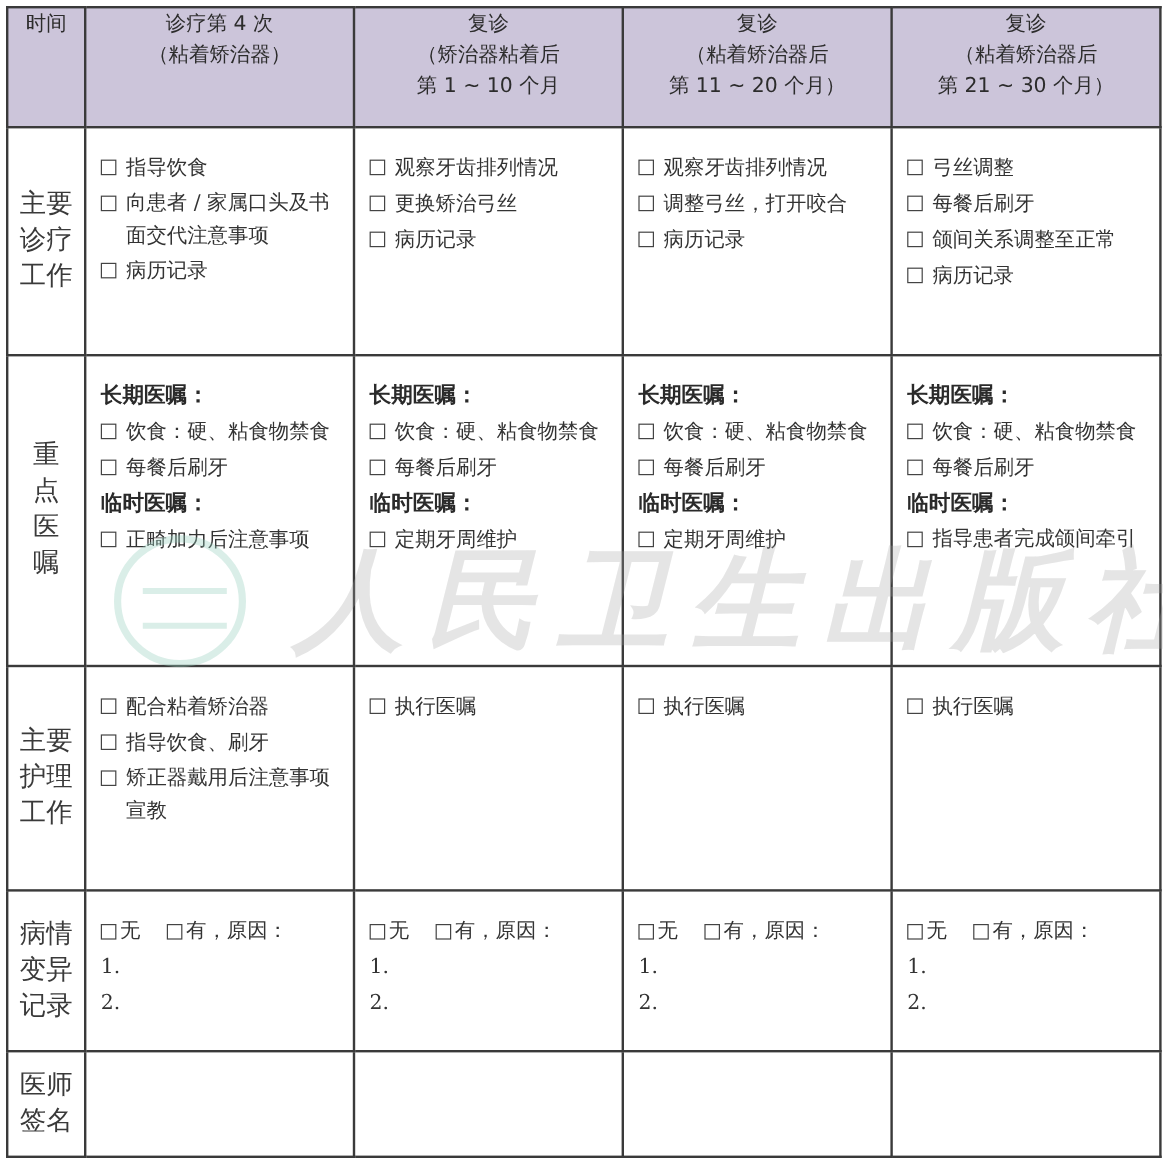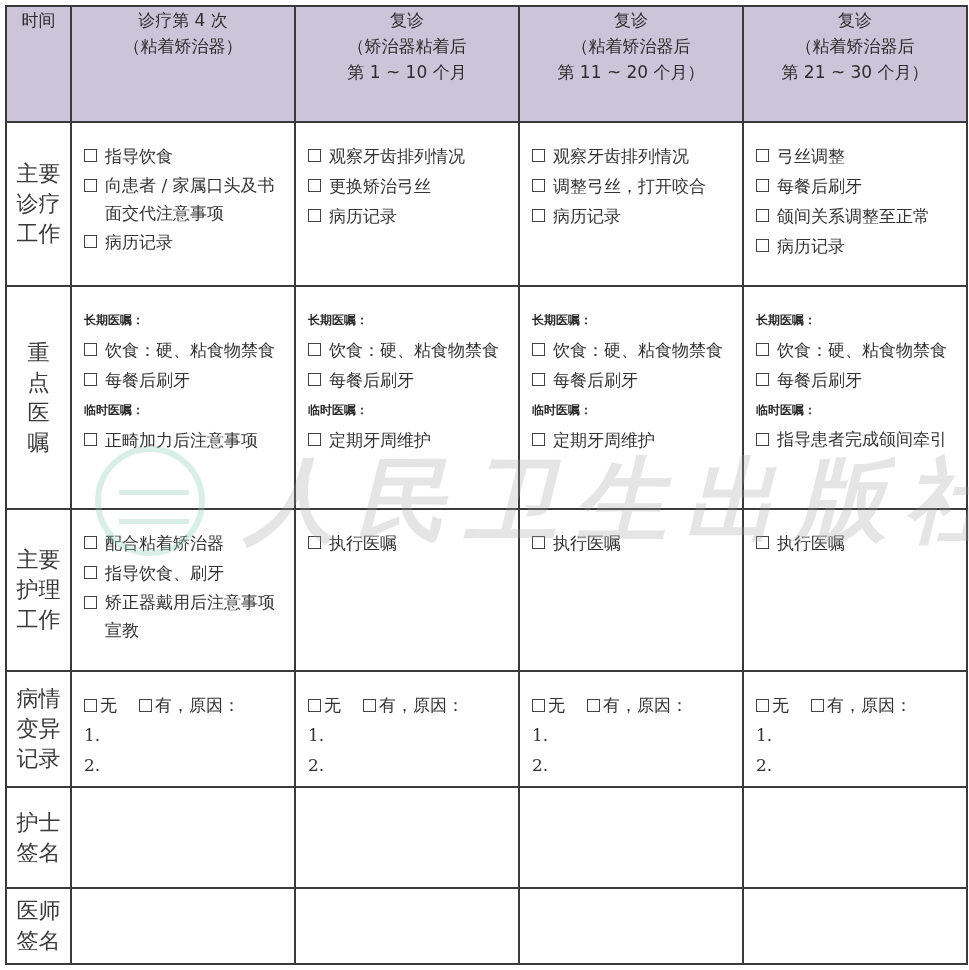--- a/index.html
+++ b/index.html
@@ -44,21 +44,21 @@
     width: 13px; height: 13px;
     border: 1.3px solid #444;
     margin: 8px 8px 0 0;
     box-sizing: border-box;
   }
   .item .txt { flex: 1 1 auto; line-height: 30px; }
   .item.wrap .txt { line-height: 28px; }
   .heading {
     font-family: "DejaVu Sans", "Liberation Sans", sans-serif;
     font-weight: bold;
-    font-size: 12px;
+    font-size: 18px;
     line-height: 30px;
     color: #2a2a2a;
   }
   .var-line { line-height: 30px; display: flex; align-items: center; }
   .var-line .cb { width: 13px; height: 13px; border: 1.3px solid #444; box-sizing: border-box; margin-right: 3px; }
   .var-line .opt { margin-right: 22px; }
   .num-line { line-height: 30px; }
   .watermark {
     position: absolute;
     left: 95px; top: 440px;
@@ -98,21 +98,21 @@
 <div class="table-wrap">
 <table class="pathway">
   <colgroup>
     <col style="width:65px">
     <col style="width:224px">
     <col style="width:224px">
     <col style="width:224px">
     <col style="width:224px">
   </colgroup>
   <thead>
-    <tr style="height:116px">
+    <tr style="height:100px">
       <th><span>时间</span></th>
       <th>
         <div>诊疗第 4 次</div>
         <div>（粘着矫治器）</div>
       </th>
       <th>
         <div>复诊</div>
         <div>（矫治器粘着后</div>
         <div>第 1 ~ 10 个月</div>
       </th>
@@ -352,41 +352,31 @@
           <span class="cb"></span>
               <span class="opt">无</span>
           <span class="cb"></span>
               <span>有，原因：</span>
         </div>
         <div class="num-line">1.</div>
         <div class="num-line">2.</div>
       </td>
     </tr>
 
-    <tr style="height:96px">
-      <td class="label-cell">
-        <span class="lbl-line">护士</span>
+
+    <tr style="height:72px">
+      <td class="label-cell">
+        <span class="lbl-line">医师</span>
         <span class="lbl-line">签名</span>
       </td>
       <td></td>
       <td></td>
       <td></td>
       <td></td>
     </tr>
-
-    <tr style="height:72px">
-      <td class="label-cell">
-        <span class="lbl-line">医师</span>
-        <span class="lbl-line">签名</span>
-      </td>
-      <td></td>
-      <td></td>
-      <td></td>
-      <td></td>
-    </tr>
   </tbody>
 </table>
 </div>
 
 <div class="watermark">
   <div class="wm-logo"></div>
   <div class="wm-text">人民卫生出版社</div>
 </div>
 
 </body></html>

